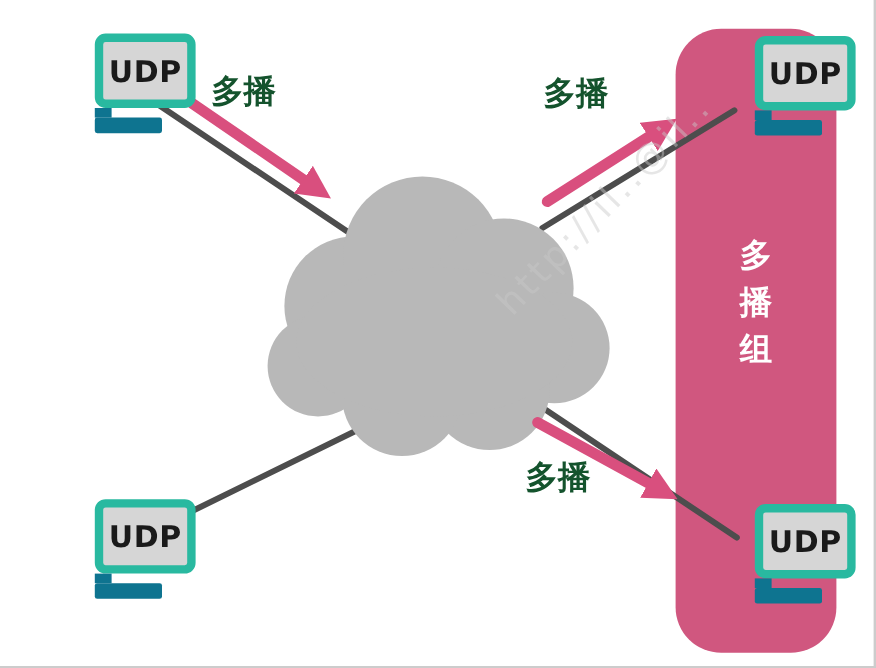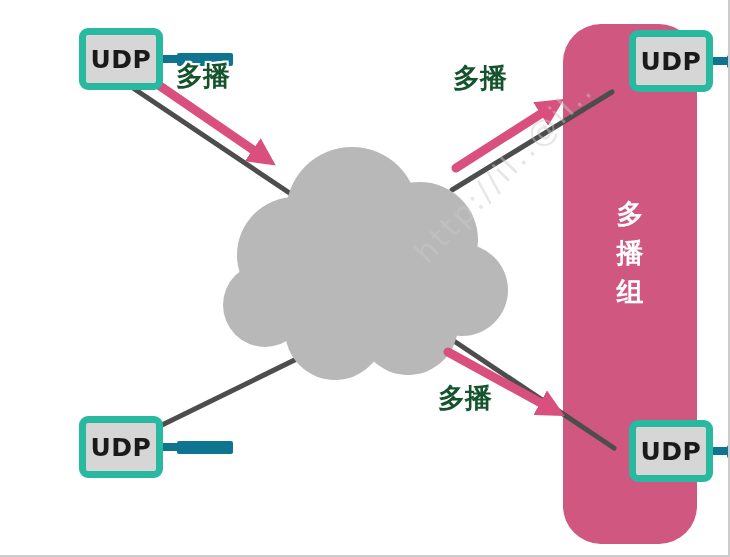--- a/index.html
+++ b/index.html
@@ -14,21 +14,21 @@
     font-family:"DejaVu Sans","Liberation Sans",sans-serif;
   }
   
   .group-panel{
     position:absolute;left:563px;top:24px;width:134px;height:520px;
     background:#d0577f;border-radius:38px;z-index:0;
   }
   
   #links{position:absolute;left:0;top:0;z-index:1;}
   
-  .computer{position:absolute;z-index:2;display:flex;align-items:center;padding-left:41px;}
+  .computer{position:absolute;z-index:2;display:flex;flex-direction:column;padding-left:41px;}
   .monitor{
     width:70px;height:48px;background:#d6d6d6;
     border:7px solid #29b9a0;border-radius:9px;
     display:flex;align-items:center;justify-content:center;
   }
   .udp-label{font-size:25px;font-weight:bold;color:#1a1a1a;letter-spacing:0.5px;}
   .neck{width:14px;height:8px;background:#0e7490;}
   .base{width:56px;height:13px;background:#0e7490;border-radius:2px;}
   
   .lan-label{

